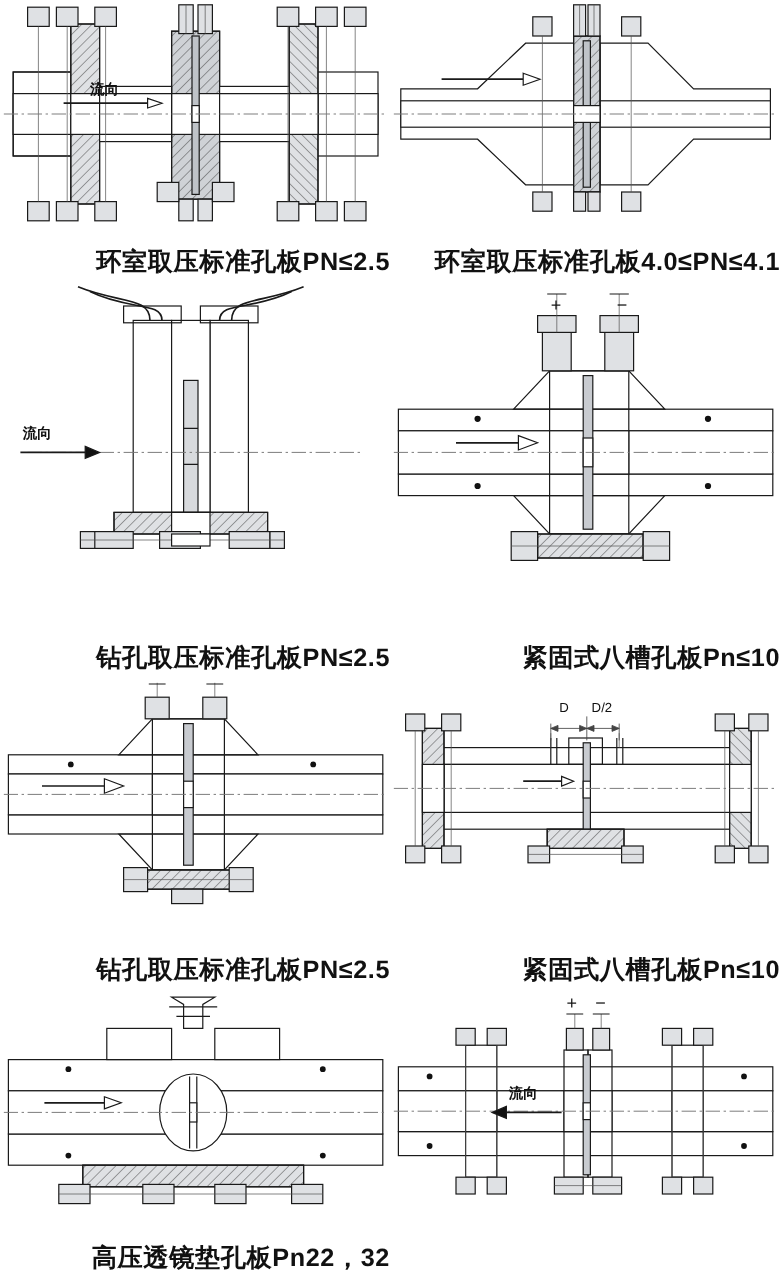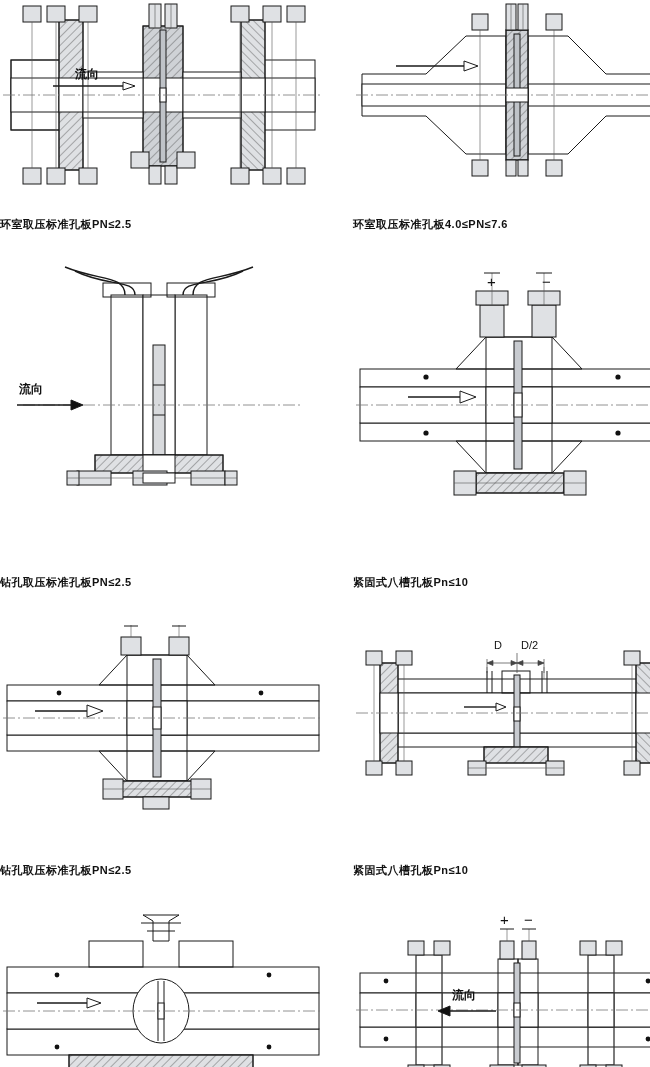--- a/index.html
+++ b/index.html
@@ -6,26 +6,25 @@
   body{
     width:650px;height:1067px;position:relative;overflow:hidden;
     font-family:"Liberation Sans","DejaVu Sans",sans-serif;
     color:#111;
   }
   .grid{
     position:absolute;left:0;top:0;width:650px;height:1067px;
     display:grid;
     grid-template-columns:325px 325px;
     grid-template-rows:237px 330px 260px 240px;
-    gap:28px;
   }
   .cell{position:relative;display:flex;flex-direction:column;align-items:center;justify-content:flex-start;}
   .figure{position:relative;width:100%;flex:1 1 auto;}
   .caption{
-    width:100%;text-align:left;font-size:11px;font-weight:700;
+    width:100%;text-align:right;font-size:21px;font-weight:700;
     letter-spacing:.5px;padding-bottom:6px;line-height:1.2;
   }
   svg{display:block;margin:0 auto;}
   .ln{stroke:#1a1a1a;fill:none;stroke-width:1;}
   .lnw{stroke:#1a1a1a;fill:none;stroke-width:1.4;}
   .thin{stroke:#555;fill:none;stroke-width:.6;}
   .dash{stroke:#777;fill:none;stroke-width:.8;stroke-dasharray:12 3 2 3;}
   .dim{stroke:#444;fill:none;stroke-width:.7;}
   .metal{fill:#dfe1e4;stroke:#1a1a1a;stroke-width:1;}
   .metal2{fill:#cfd2d6;stroke:#1a1a1a;stroke-width:1;}
@@ -162,21 +161,21 @@
         <line class="dash" x1="0" y1="95" x2="320" y2="95"></line>
 
         <g>
           <line class="lnw" x1="40" y1="66" x2="108" y2="66"></line>
           <polygon points="108,61 122,66 108,71" fill="#fff" stroke="#1a1a1a"></polygon>
           <line class="lnw" x1="40" y1="66" x2="40" y2="66"></line>
         </g>
         <rect x="36" y="58" width="90" height="16" fill="none" stroke="#1a1a1a" stroke-width="0"></rect>
       </svg>
     </div>
-    <div class="caption">环室取压标准孔板4.0≤PN≤7.6</div>
+    <div class="caption">环室取压标准孔板4.0≤PN≤4.1</div>
   </div>
 
   <div class="cell">
     <div class="figure">
       <svg width="320" height="285" viewBox="0 0 320 285">
 
         <rect class="ln" x="108" y="30" width="32" height="160" fill="url(#h1)"></rect>
         <rect class="ln" x="172" y="30" width="32" height="160" fill="url(#h2)"></rect>
         <rect x="140" y="30" width="32" height="160" fill="#fff" stroke="#1a1a1a"></rect>
 
@@ -431,20 +430,21 @@
         <circle cx="266" cy="136" r="2.4" fill="#111"></circle>
 
         <line class="dash" x1="0" y1="100" x2="320" y2="100"></line>
 
         <g>
           <line class="lnw" x1="34" y1="92" x2="84" y2="92"></line>
           <polygon points="84,87 98,92 84,97" fill="#fff" stroke="#1a1a1a"></polygon>
         </g>
       </svg>
     </div>
+    <div class="caption">高压透镜垫孔板Pn22，32</div>
   </div>
 
   <div class="cell">
     <div class="figure">
       <svg width="320" height="195" viewBox="0 0 320 195">
 
         <rect class="ln" x="4" y="62" width="312" height="20" fill="url(#h1)"></rect>
         <rect class="ln" x="4" y="116" width="312" height="20" fill="url(#h2)"></rect>
         <rect x="4" y="82" width="312" height="34" fill="#fff" stroke="#1a1a1a"></rect>
 

